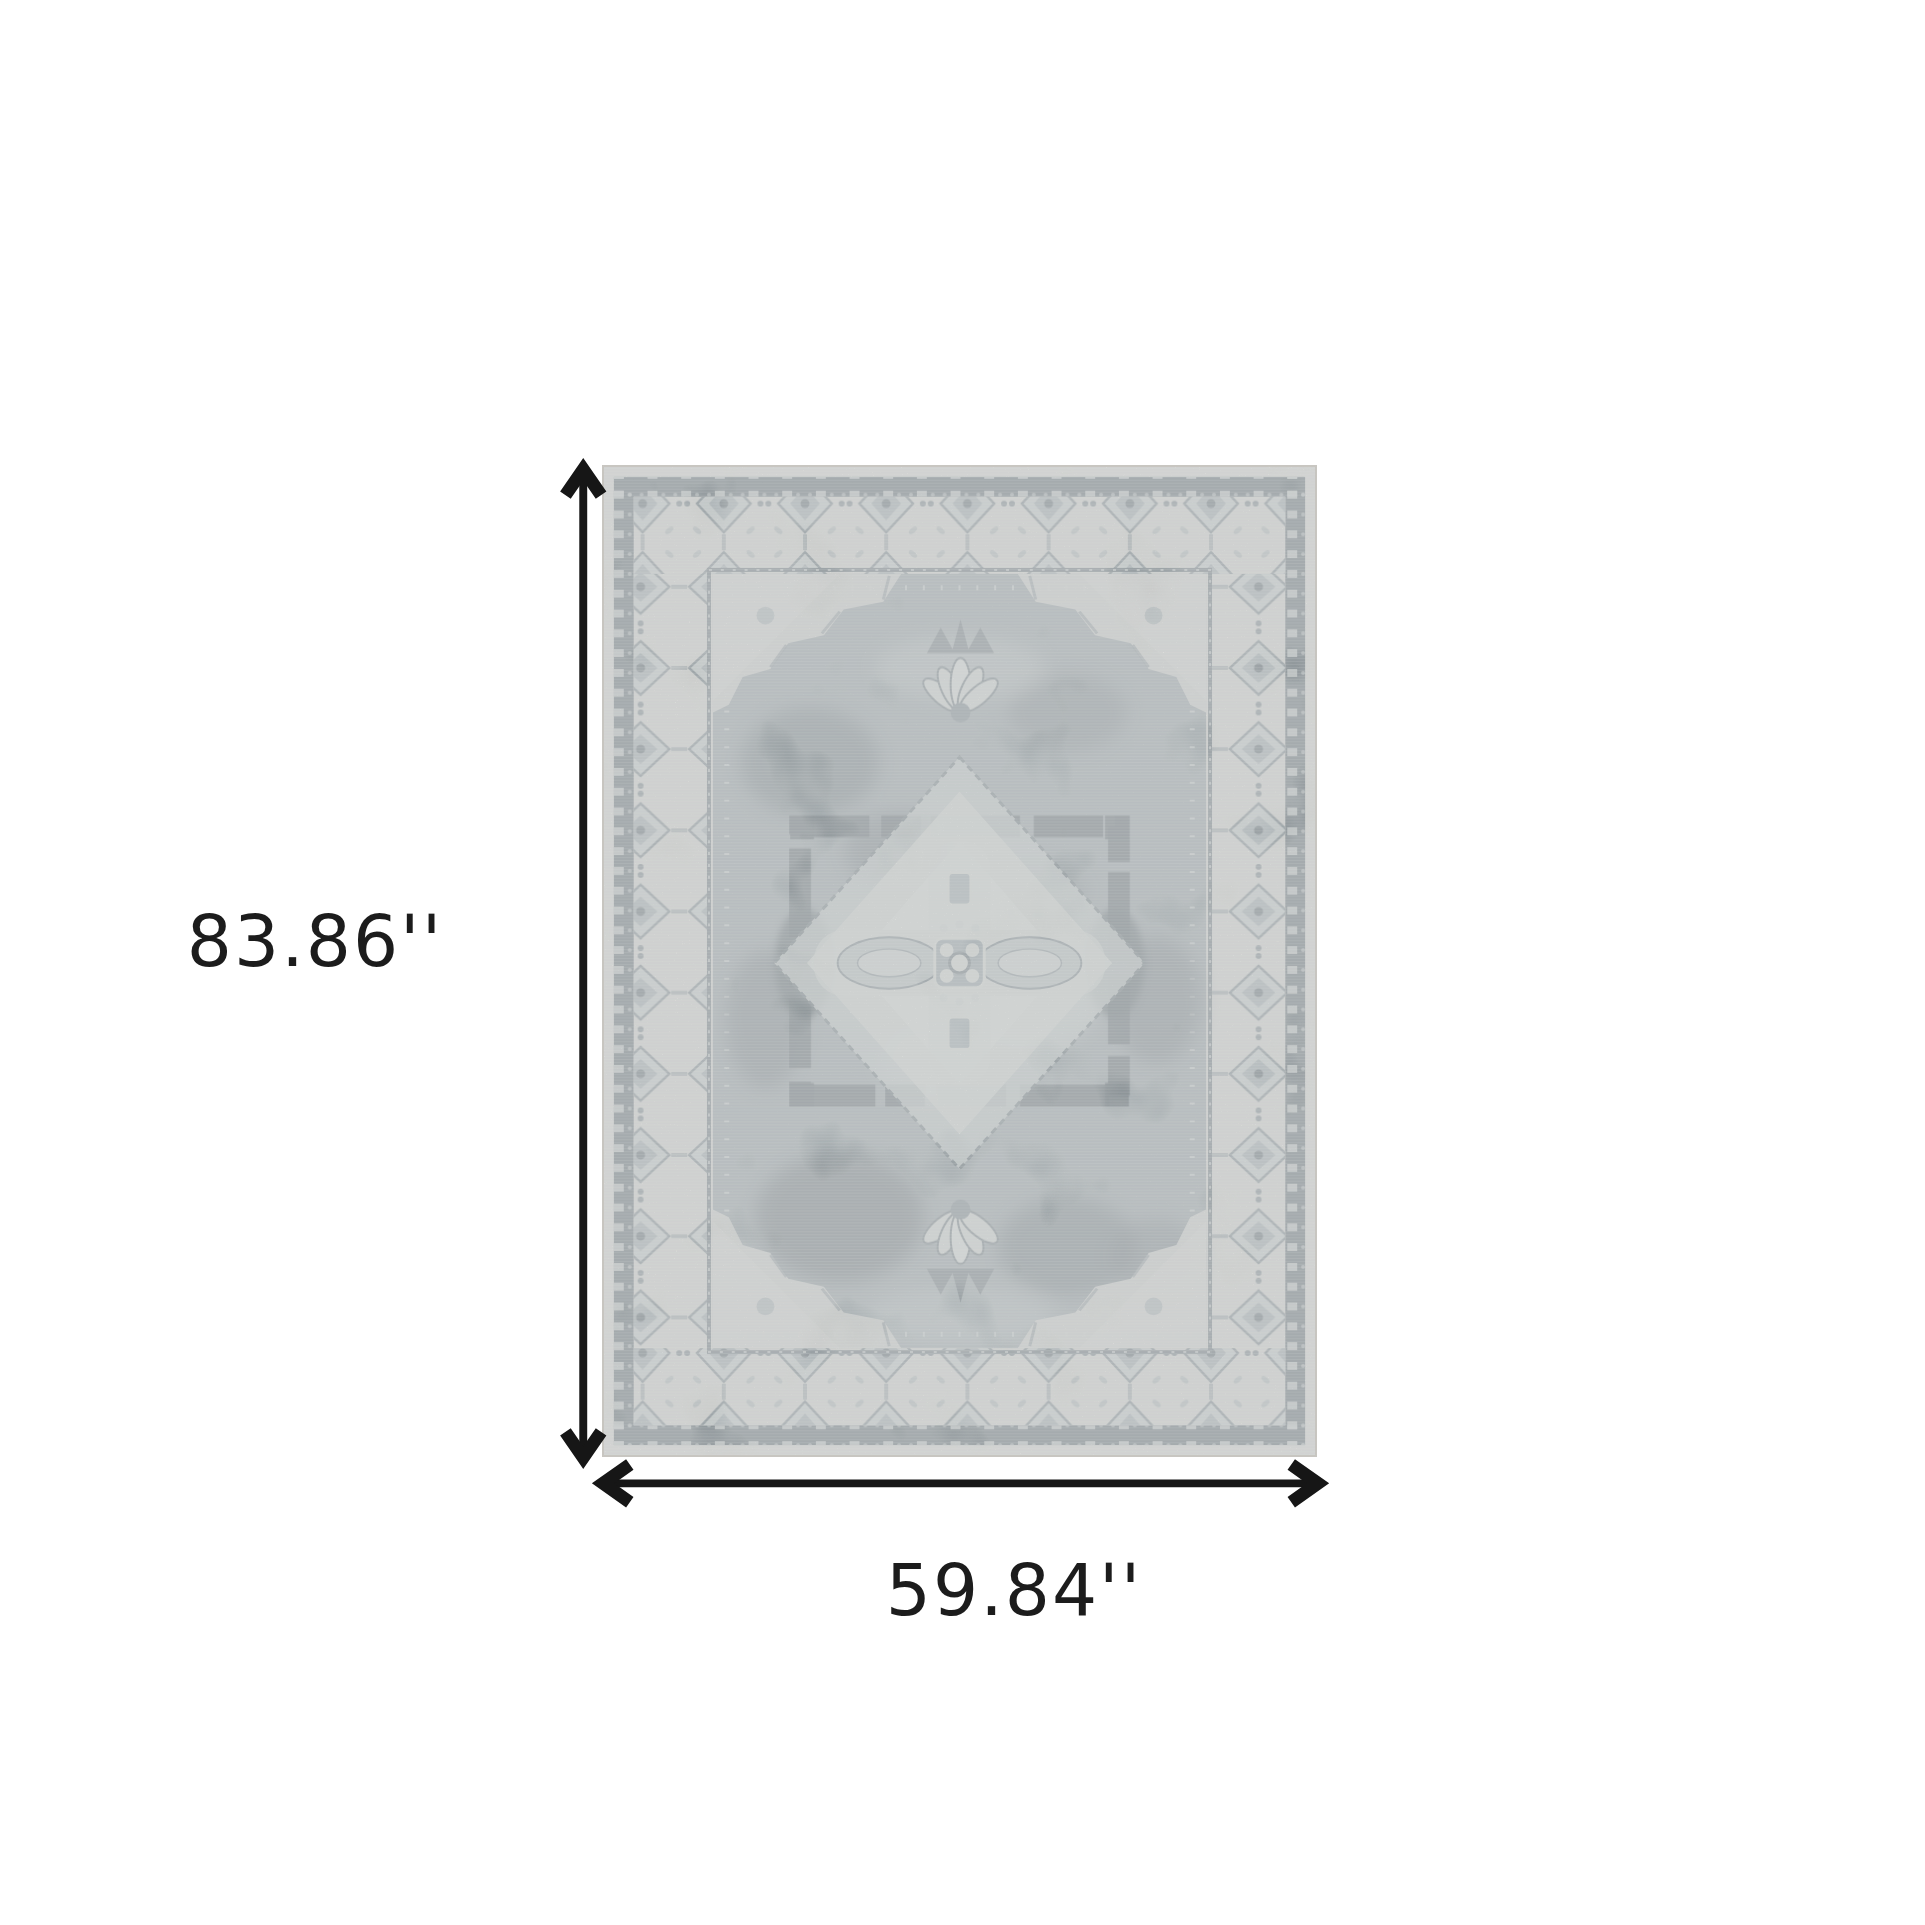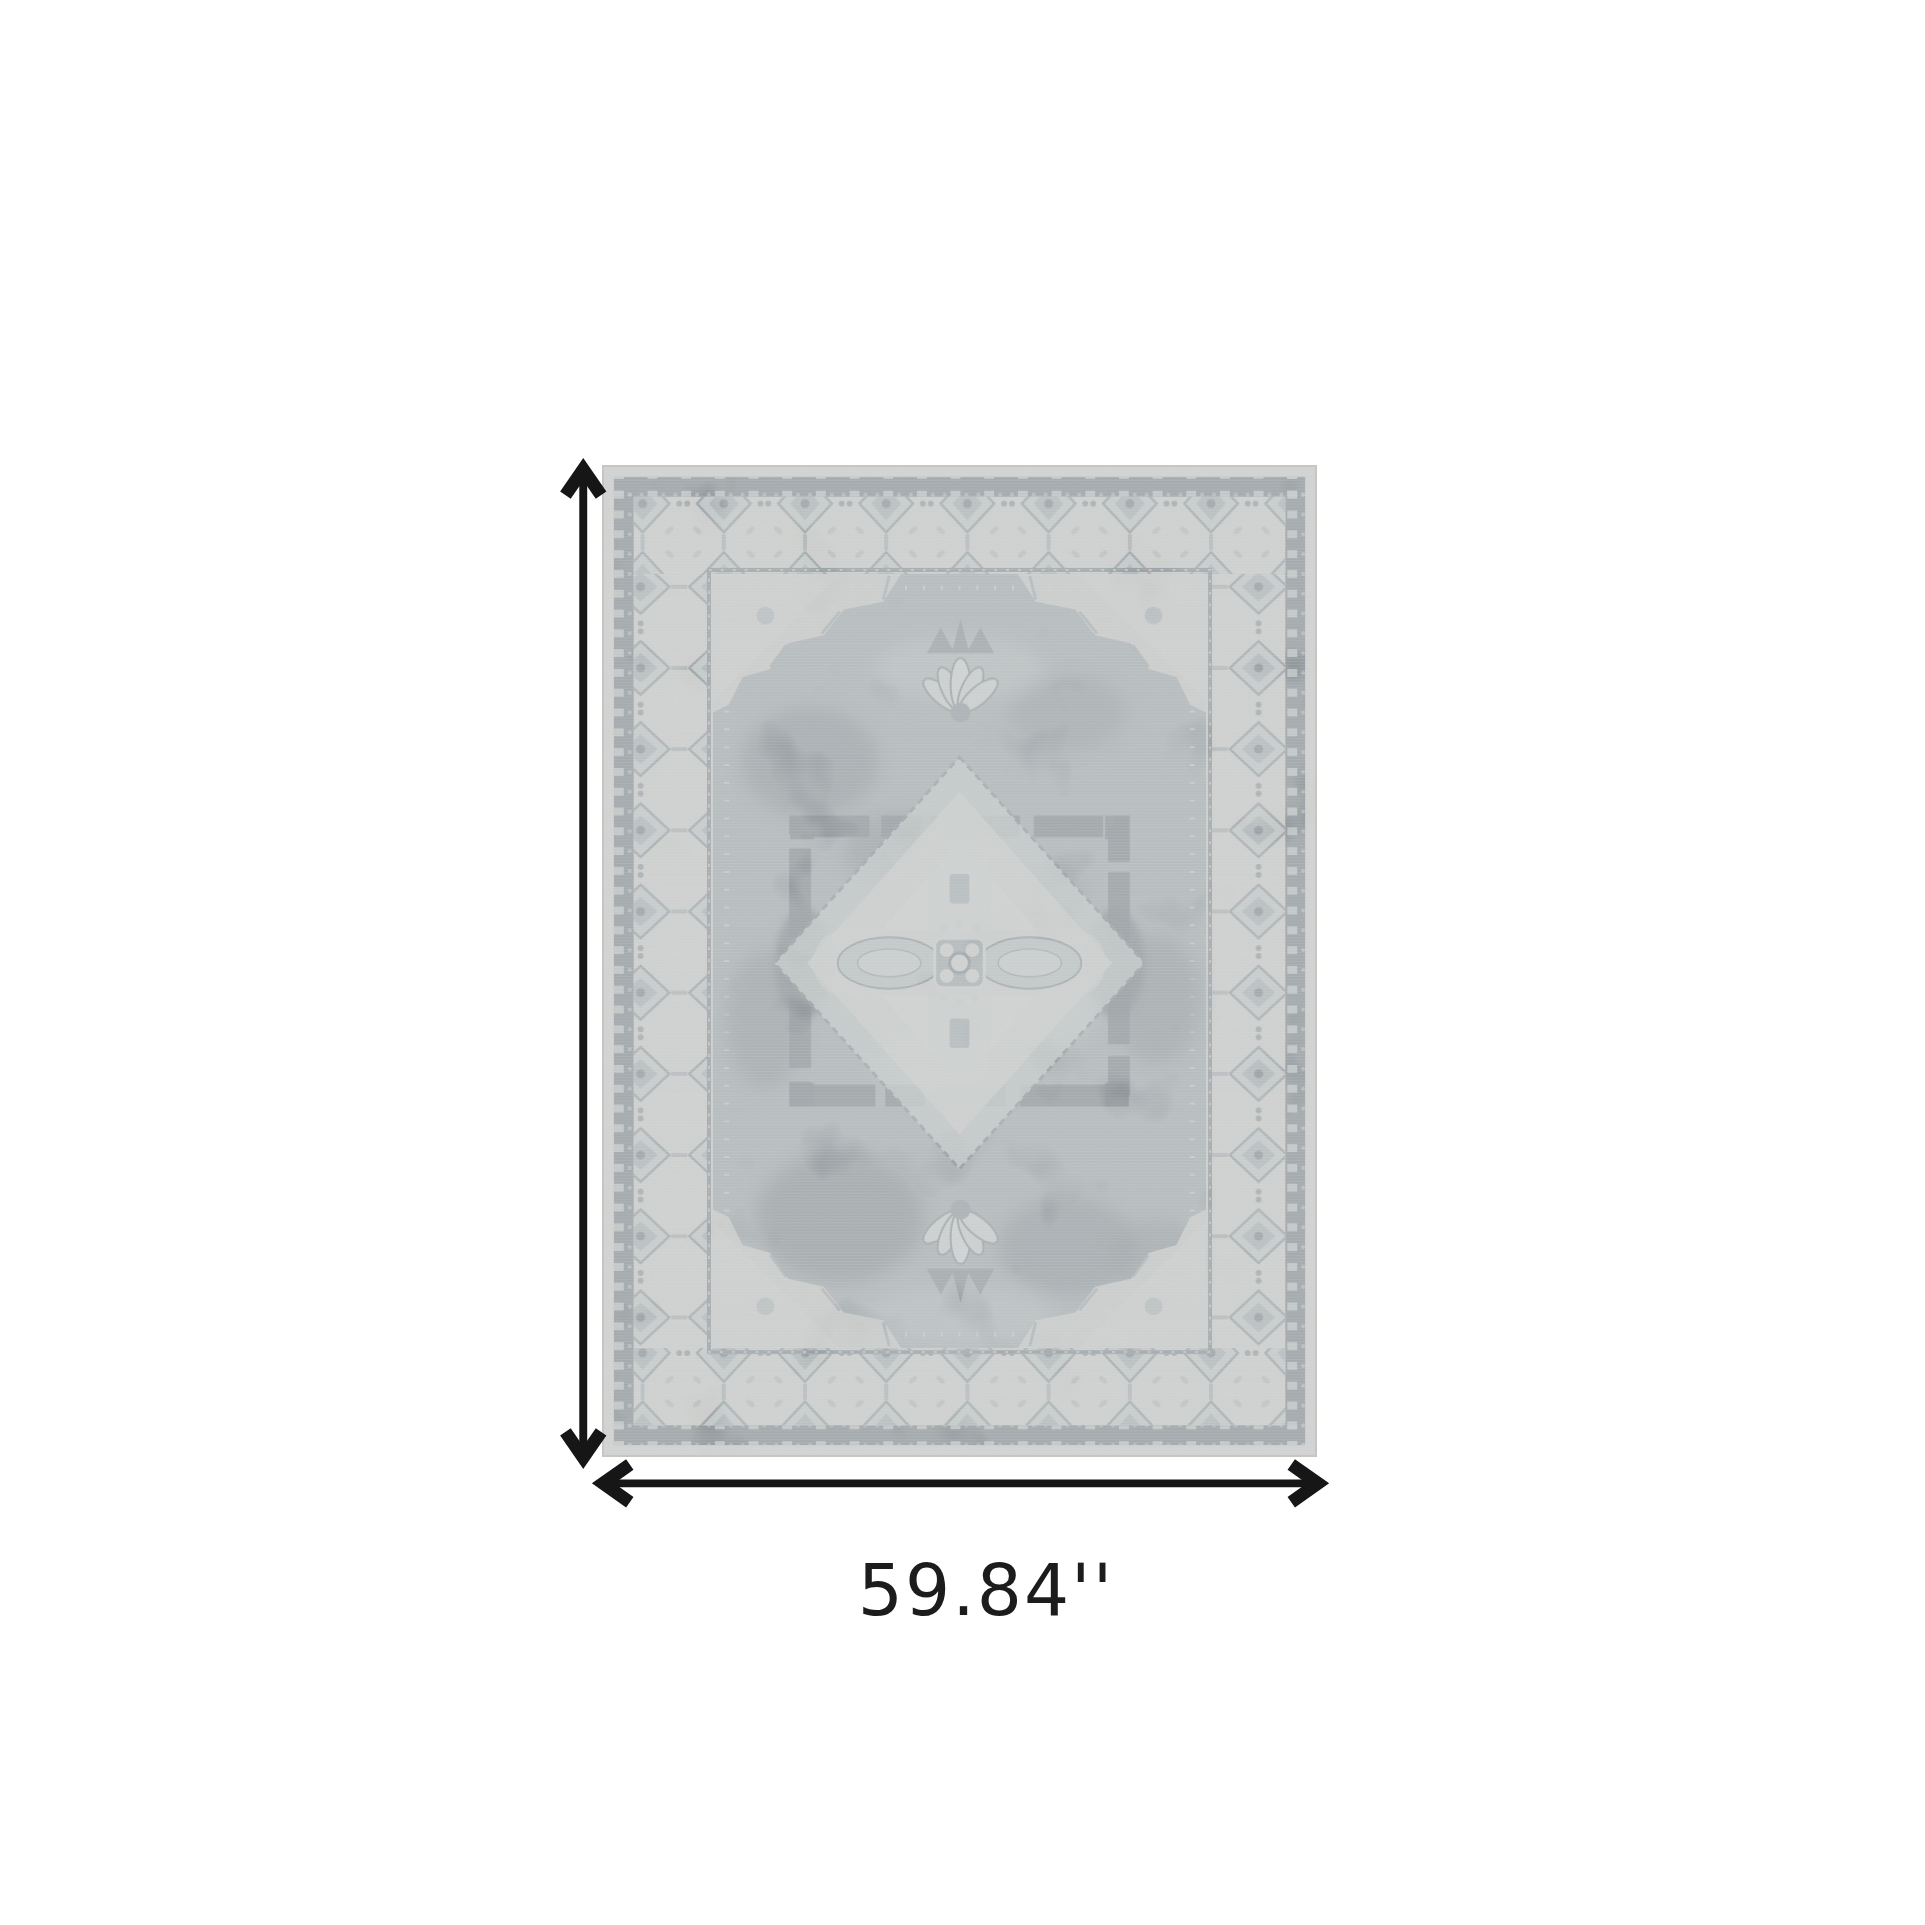--- a/index.html
+++ b/index.html
@@ -15,21 +15,21 @@
   }
   .rug svg{display:block;width:100%;height:100%;}
   .arrows{position:absolute;left:0;top:0;width:1926px;height:1926px;pointer-events:none;}
   .arrows .shaft{stroke:#161616;stroke-width:8;fill:none;}
   .arrows .chev{stroke:#161616;stroke-width:13;fill:none;stroke-linejoin:miter;stroke-linecap:butt;}
   .dim-label{
     position:absolute;transform:translate(-50%,-50%);
     font-size:71px;letter-spacing:2px;color:#1c1c1c;white-space:nowrap;
   }
   .dim-label.height{left:315px;top:941px;}
-  .dim-label.width{left:986px;top:1590px;text-align:center;}
+  .dim-label.width{left:1014px;top:1590px;text-align:center;}
 </style>
 </head>
 <body>
 
 <div class="canvas">
 
   <figure class="rug">
     <svg viewBox="0 0 722 1002" preserveAspectRatio="none">
       <defs>
         <filter id="soft" x="-60%" y="-60%" width="220%" height="220%">
@@ -197,16 +197,17 @@
       <path class="chev" d="M571,500 L589,474 L607,500"></path>
       <path class="chev" d="M571,1446 L589,1472 L607,1446"></path>
     </g>
     <g>
       <line class="shaft" x1="618" y1="1498" x2="1322" y2="1498"></line>
       <path class="chev" d="M636,1479 L609,1498 L636,1517"></path>
       <path class="chev" d="M1304,1479 L1331,1498 L1304,1517"></path>
     </g>
   </svg>
 
+  <div class="dim-label height">83.86''</div>
   <div class="dim-label width">59.84''</div>
 
 </div>
 
 
 </body></html>

